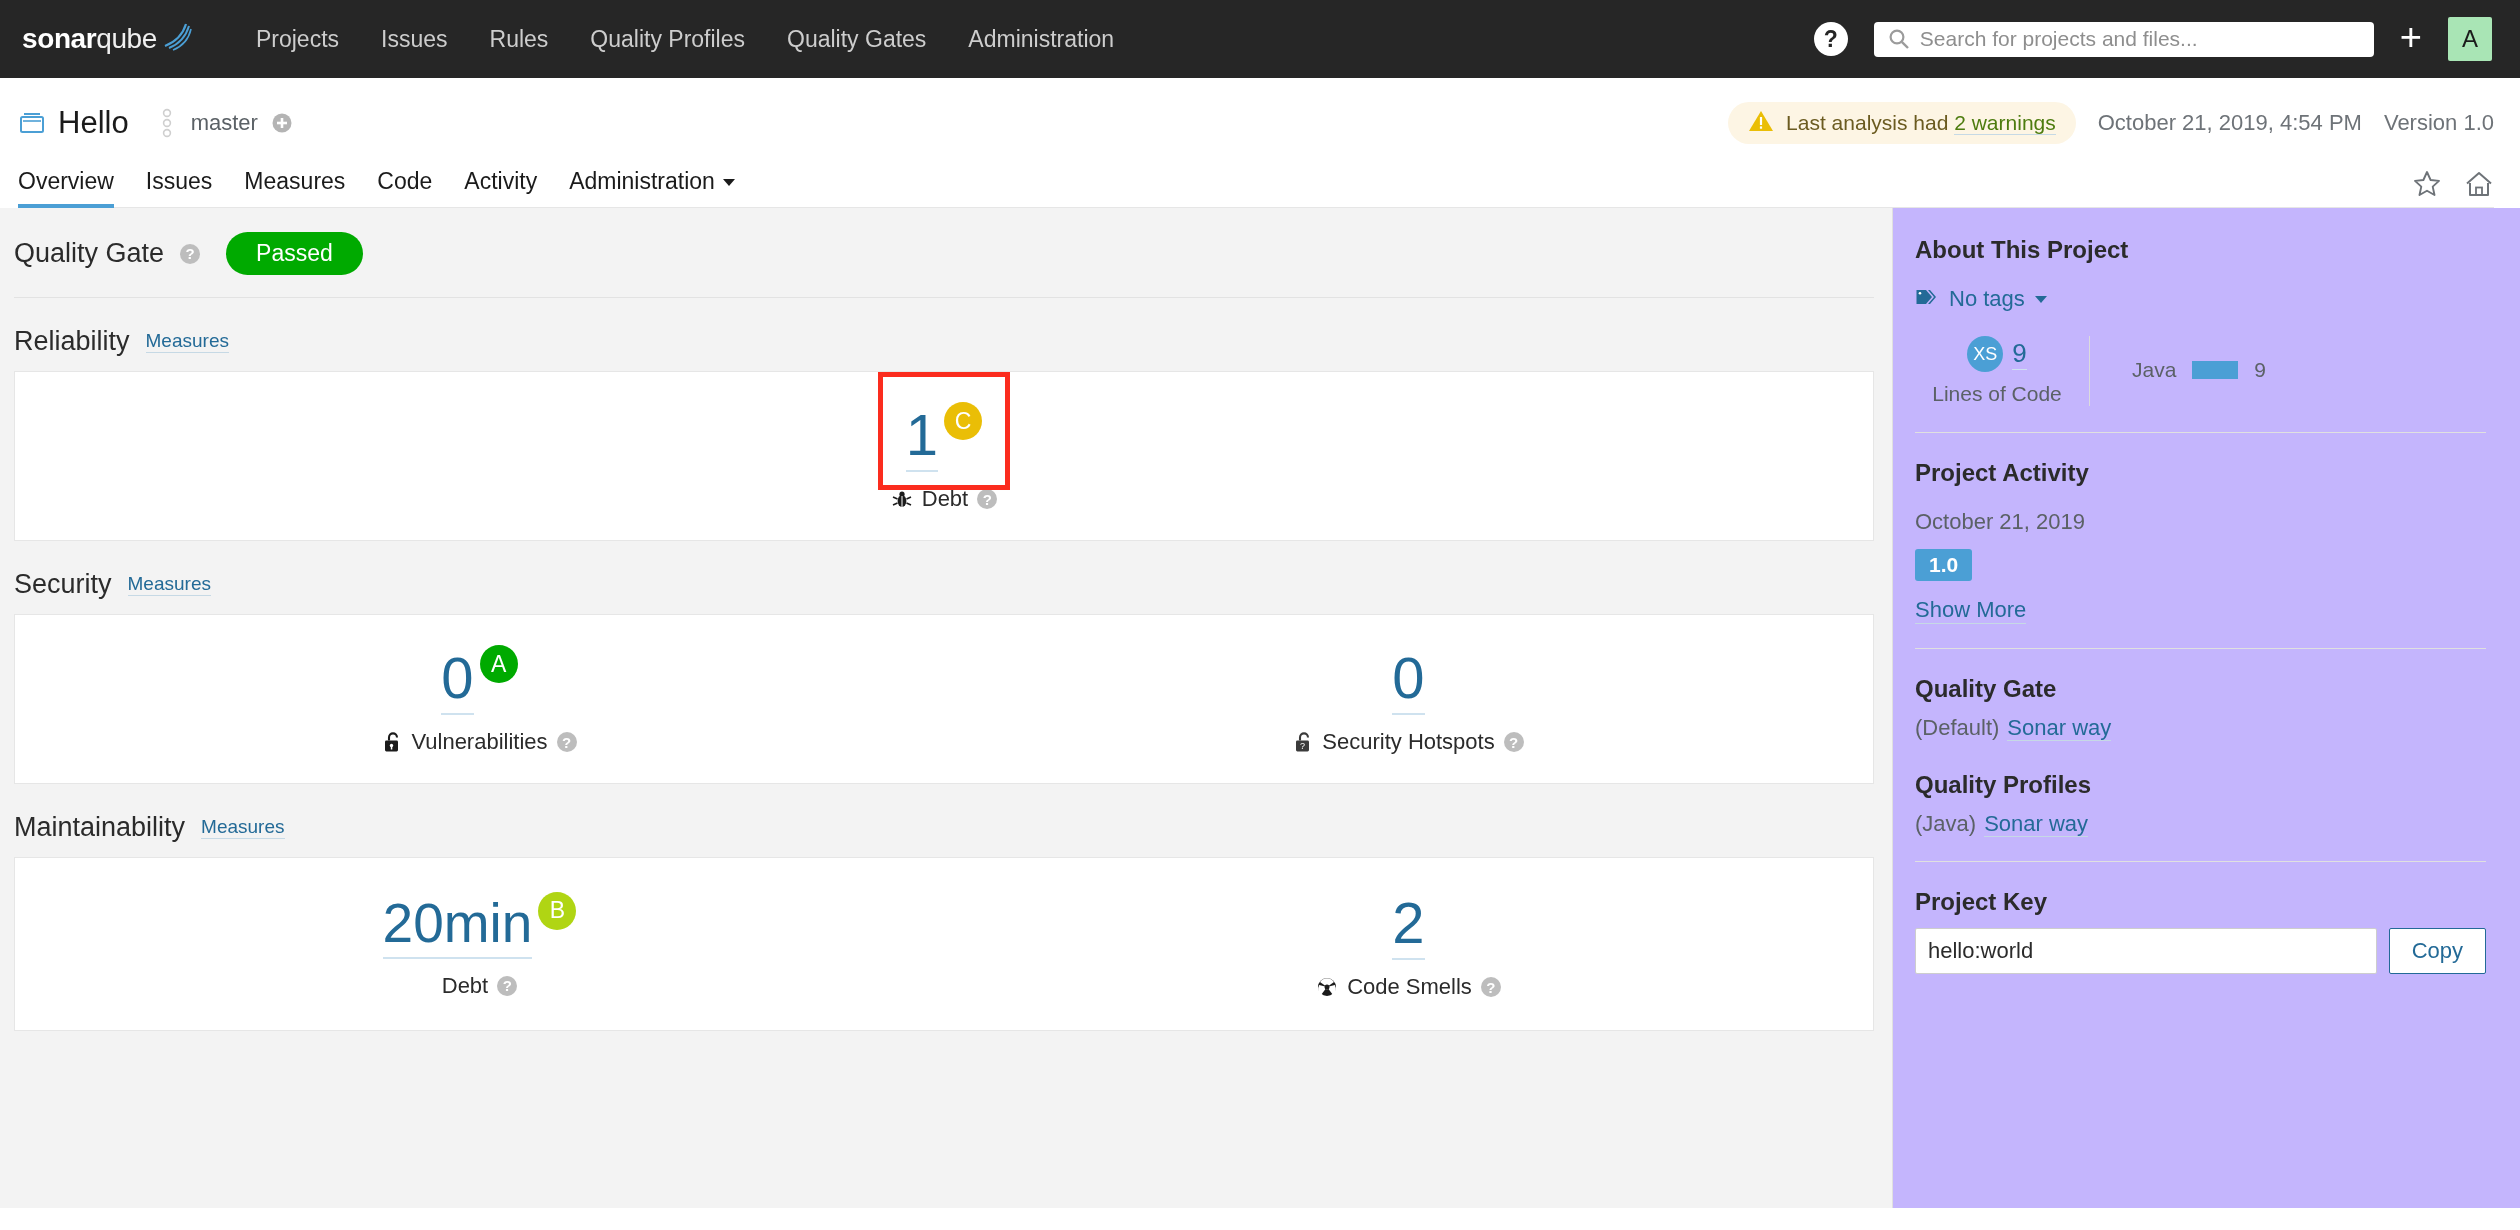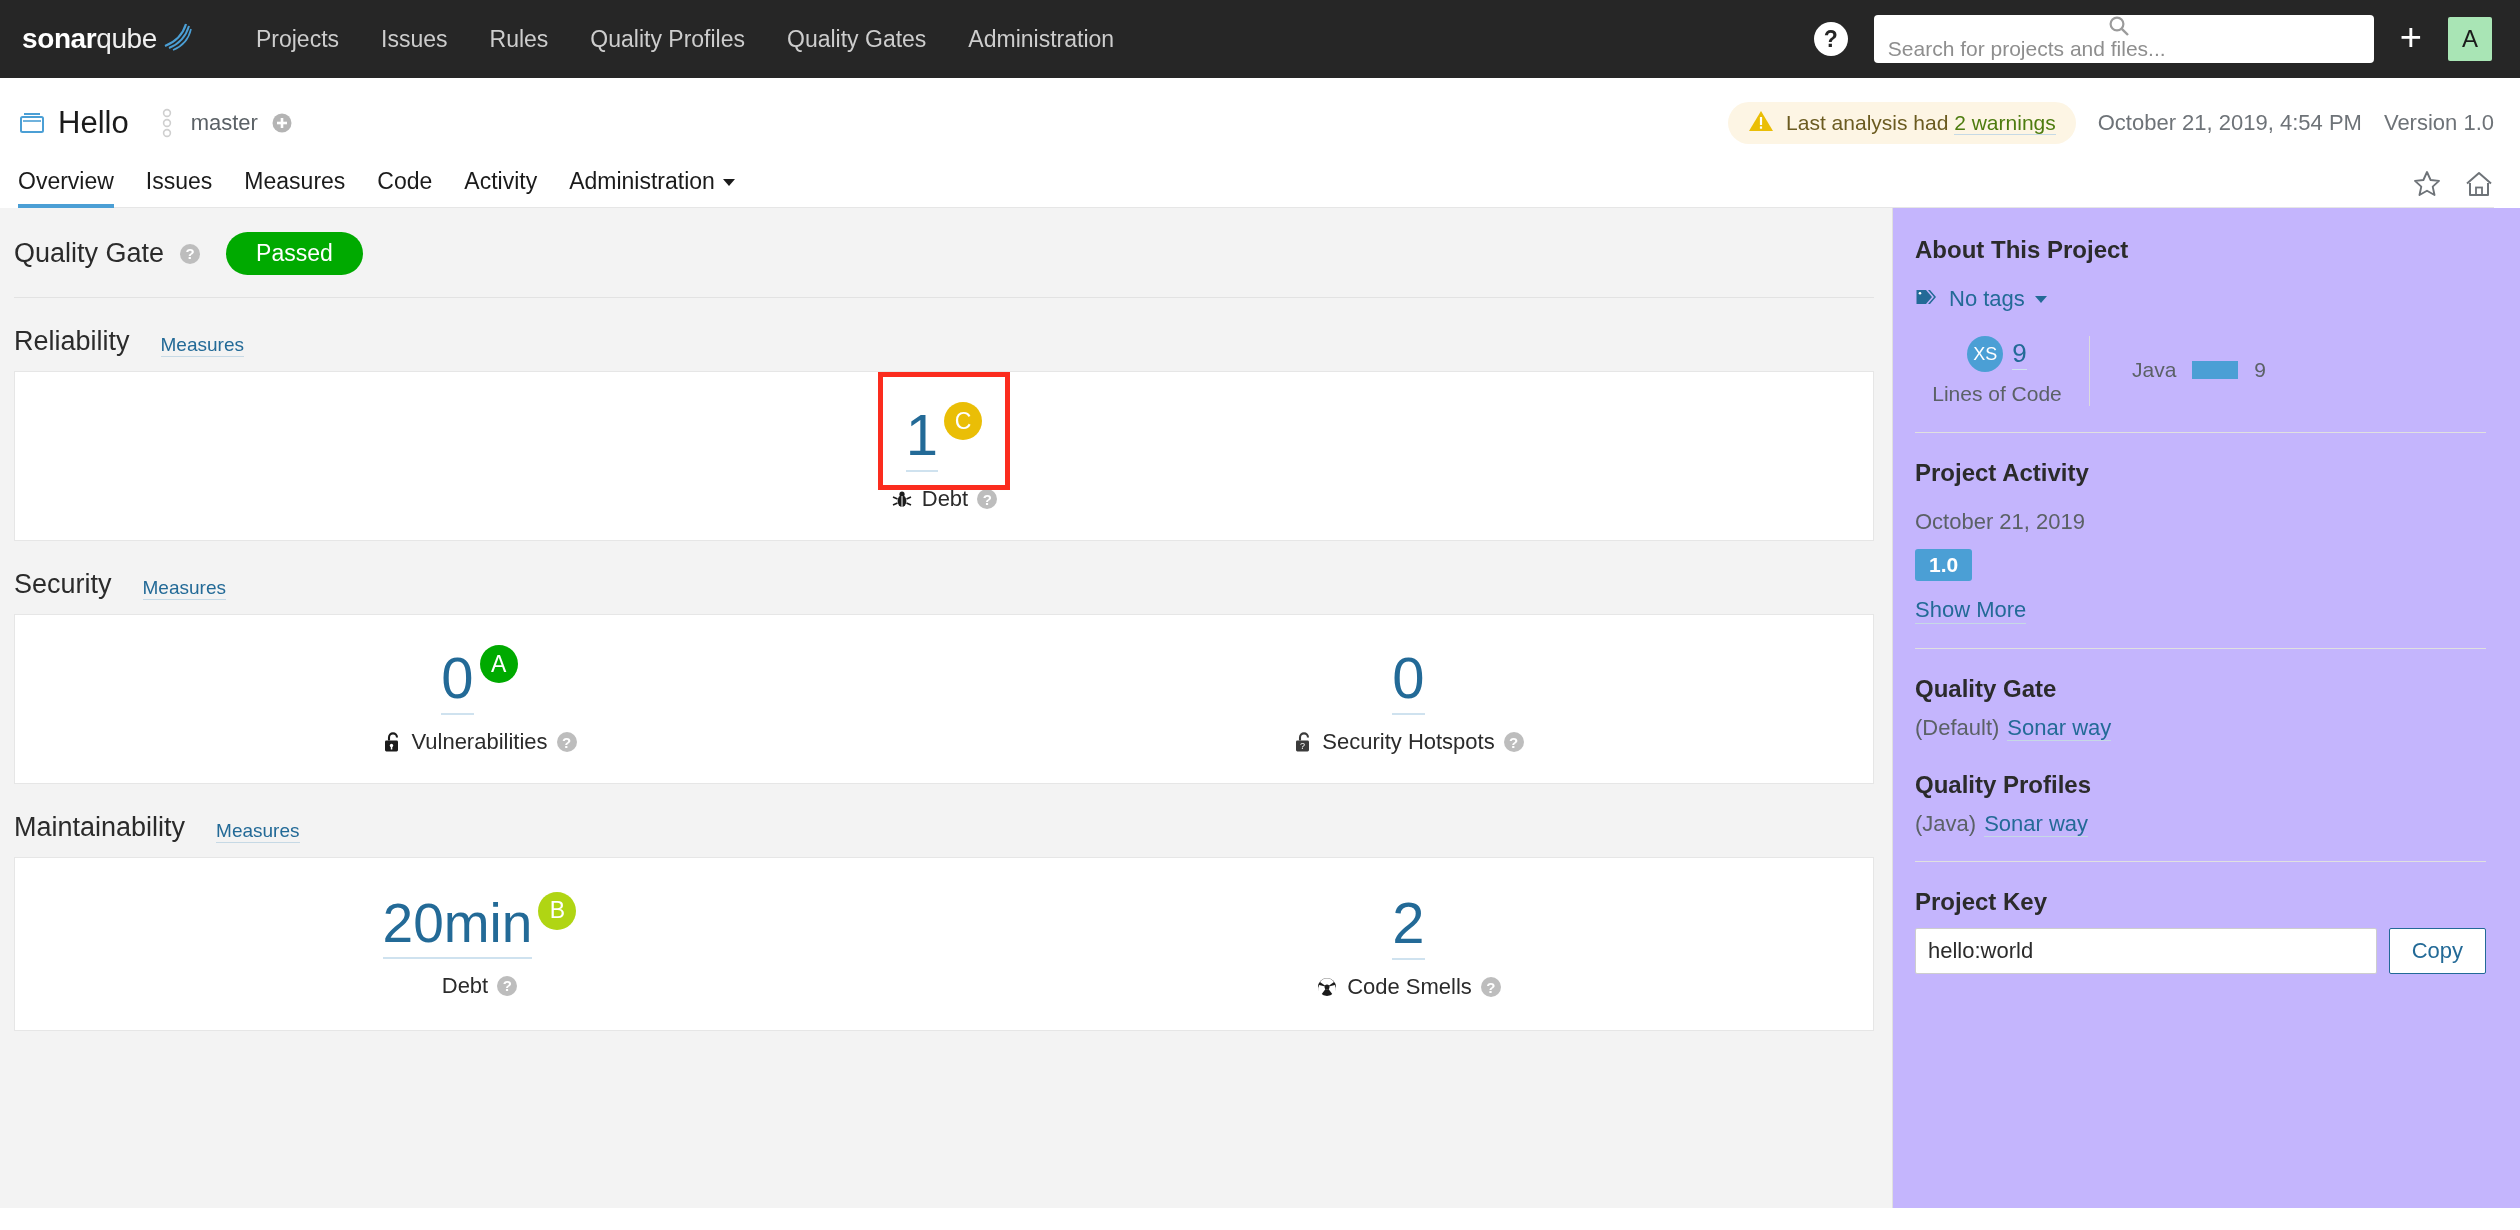--- a/index.html
+++ b/index.html
@@ -59,28 +59,27 @@
     background: #fff;
     color: #262626;
     font-weight: bold;
     font-size: 23px;
     display: flex; align-items: center; justify-content: center;
     cursor: pointer;
     margin-right: 26px;
   }
   .search-box {
     width: 500px;
-    height: 48px;
+    height: 35px;
     background: #fff;
     border-radius: 4px;
     display: flex;
     align-items: center;
     padding: 0 14px;
     margin-right: 26px;
-    flex-direction: column;
   }
   .search-icon { margin-right: 10px; flex: none; display:flex; }
   .search-input {
     border: none; outline: none;
     font-size: 21px;
     font-family: "Liberation Sans", sans-serif;
     color: #333;
     width: 100%;
     background: transparent;
   }
@@ -247,23 +246,22 @@
   }
   .hr-line {
     height: 1px;
     background: #e2e2e2;
     margin: 0 18px 0 14px;
   }
 
   
   .section-head {
     display: flex;
-    align-items: flex-end;
+    align-items: center;
     padding: 28px 0 14px 14px;
-    gap: 15px;
   }
   .section-title { font-size: 27px; color: #2b2b2b; margin-right: 16px; }
   .section-link {
     font-size: 19px;
     color: #236a97;
     border-bottom: 1px solid #c6d9e5;
     cursor: pointer;
   }
   .card {
     background: #fff;

